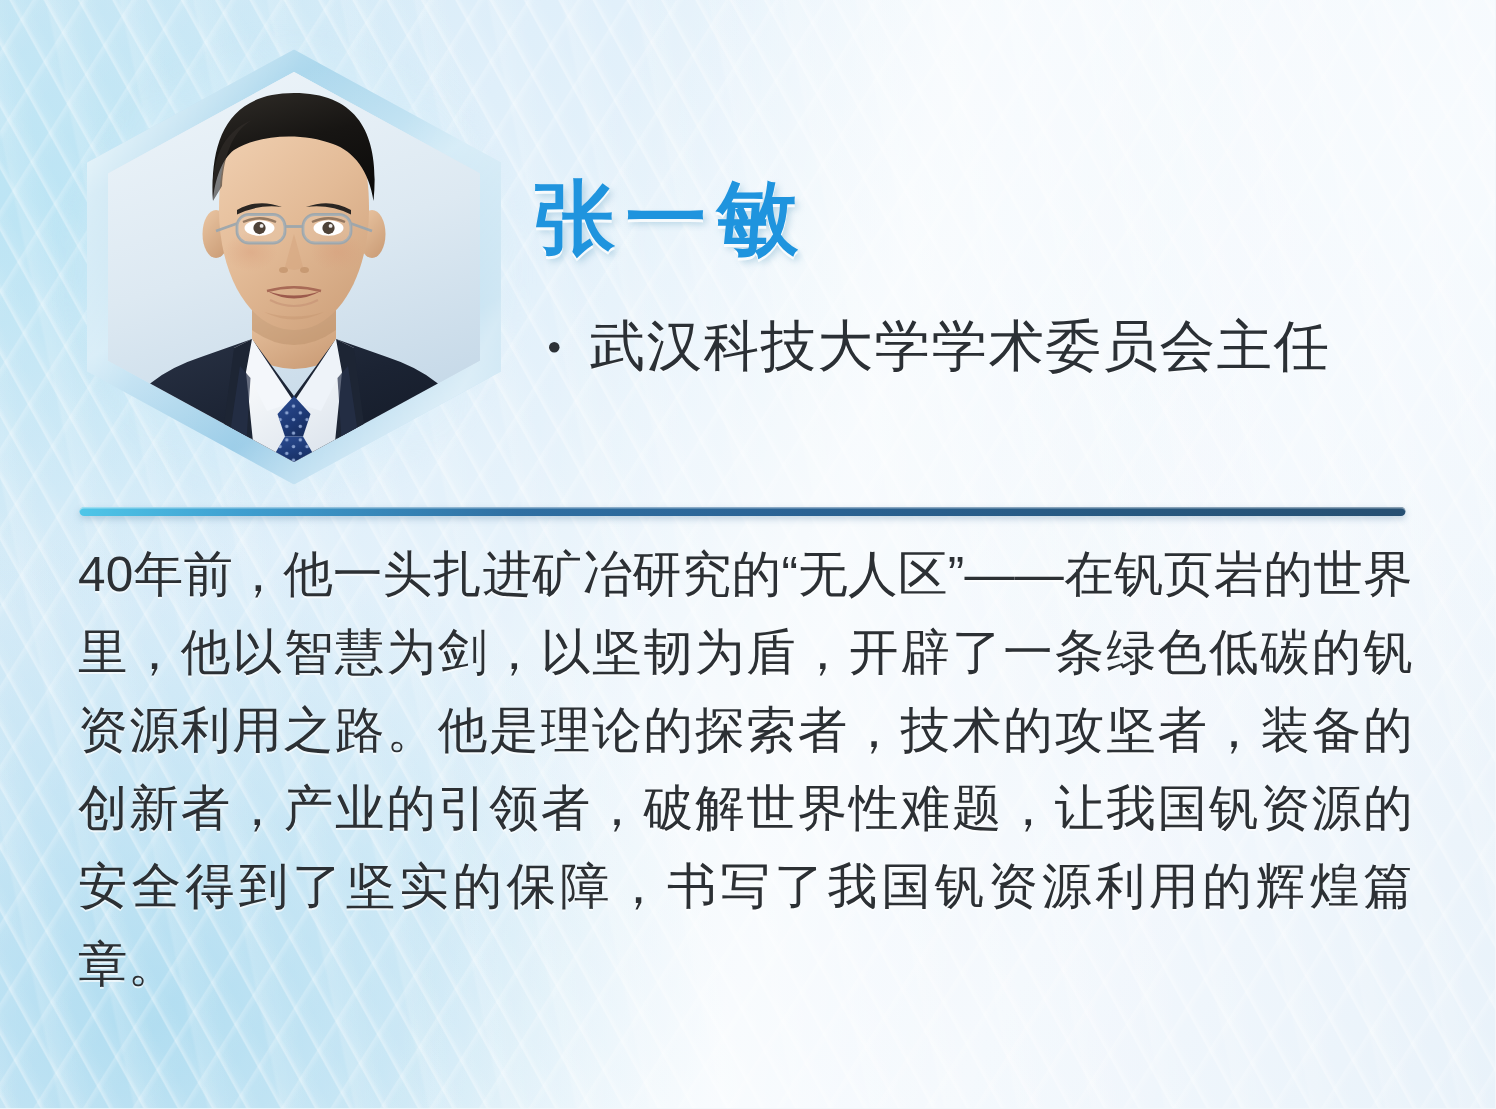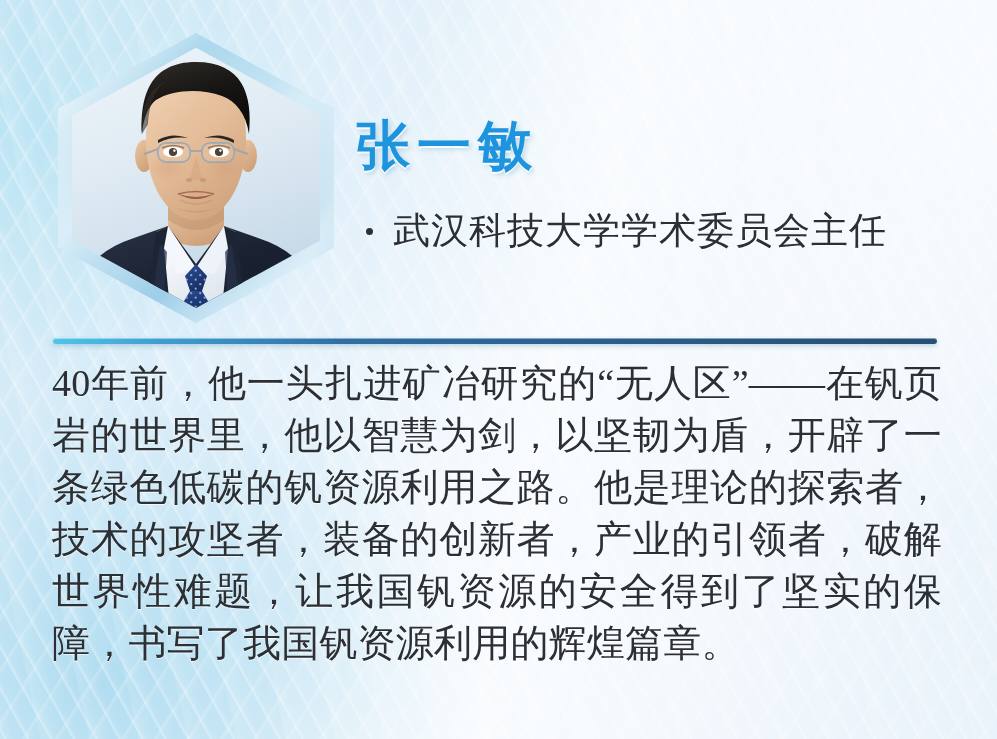--- a/index.html
+++ b/index.html
@@ -174,28 +174,27 @@
     border-radius: 3px;
     box-shadow: 0 2px 5px rgba(70,120,160,0.30), inset 0 1px 0 rgba(255,255,255,0.45);
   }
 
   
   .body-text {
     position: absolute;
     left: 52px;
     top: 357px;
     width: 890px;
-    font-size: 38px;
+    font-size: 33px;
     line-height: 52px;
     color: #2c3034;
     letter-spacing: 0.2px;
     text-align: justify;
     text-justify: inter-character;
     text-shadow: 0 1px 0 rgba(255,255,255,0.65);
-    font-family: Liberation Serif, serif;
   }
 </style>
 </head>
 <body>
 
 <div id="poster">
 
   <div class="bg-base"></div>
   <div class="bg-weave-a"></div>
   <div class="bg-weave-b"></div>

